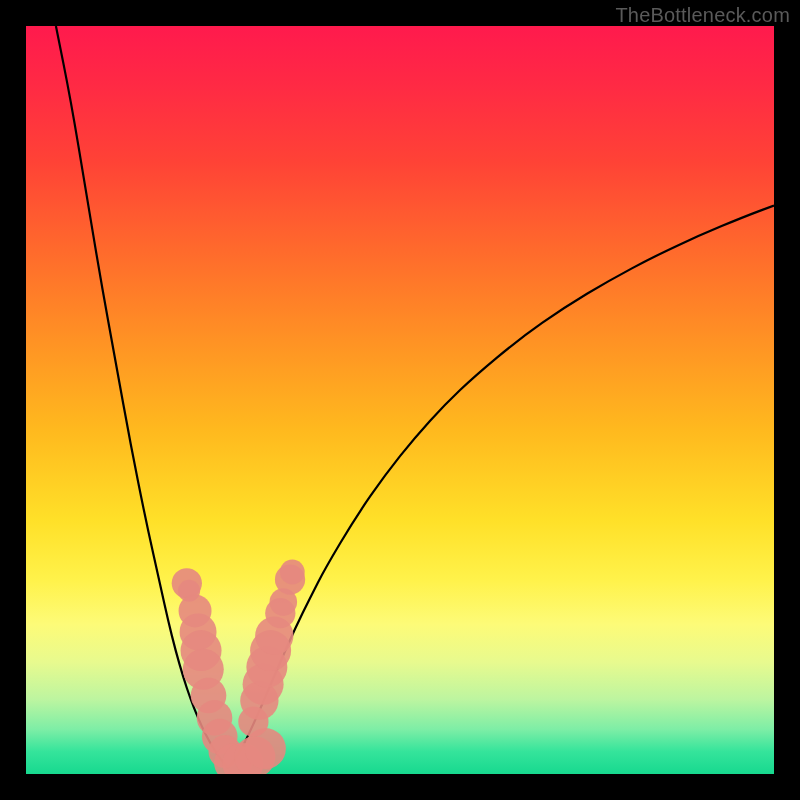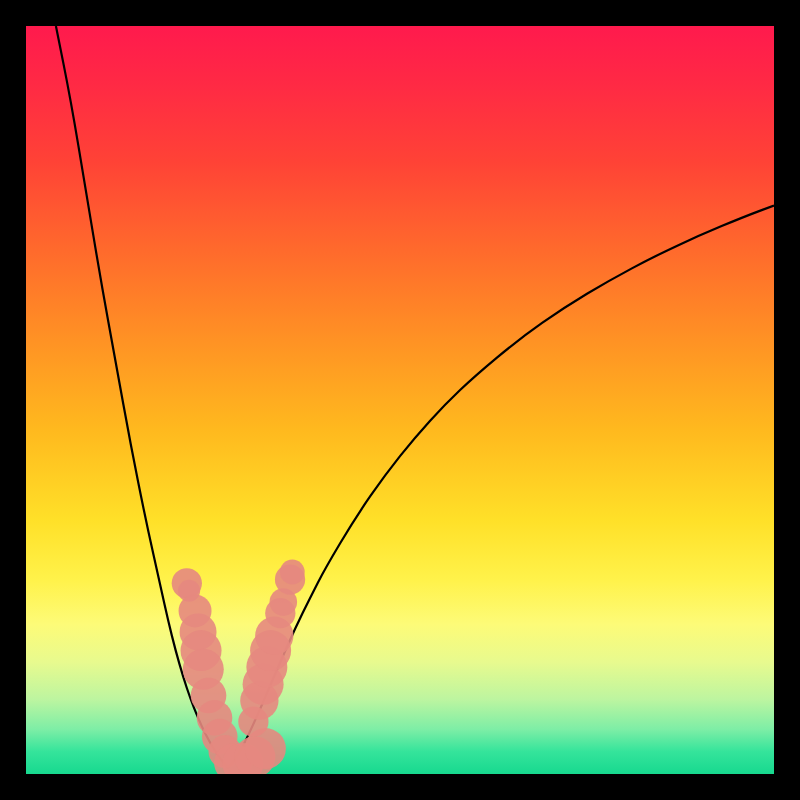--- a/index.html
+++ b/index.html
@@ -96,13 +96,14 @@
           <circle cx="240.856" cy="641.036" r="20.5032" fill="#e6887f" fill-opacity="0.9"></circle>
           <circle cx="244.596" cy="624.58" r="20.5032" fill="#e6887f" fill-opacity="0.9"></circle>
           <circle cx="248.336" cy="609.62" r="19.1568" fill="#e6887f" fill-opacity="0.9"></circle>
           <circle cx="254.32000000000002" cy="587.1800000000001" r="15.117600000000003" fill="#e6887f" fill-opacity="0.9"></circle>
           <circle cx="257.31199999999995" cy="575.96" r="13.7712" fill="#e6887f" fill-opacity="0.9"></circle>
           <circle cx="264.044" cy="553.52" r="15.117600000000003" fill="#e6887f" fill-opacity="0.9"></circle>
           <circle cx="266.288" cy="546.04" r="12.4248" fill="#e6887f" fill-opacity="0.9"></circle>
         </g>
     </svg>
   </div>
+  <div class="watermark">TheBottleneck.com</div>
 </div>
 
 </body></html>

